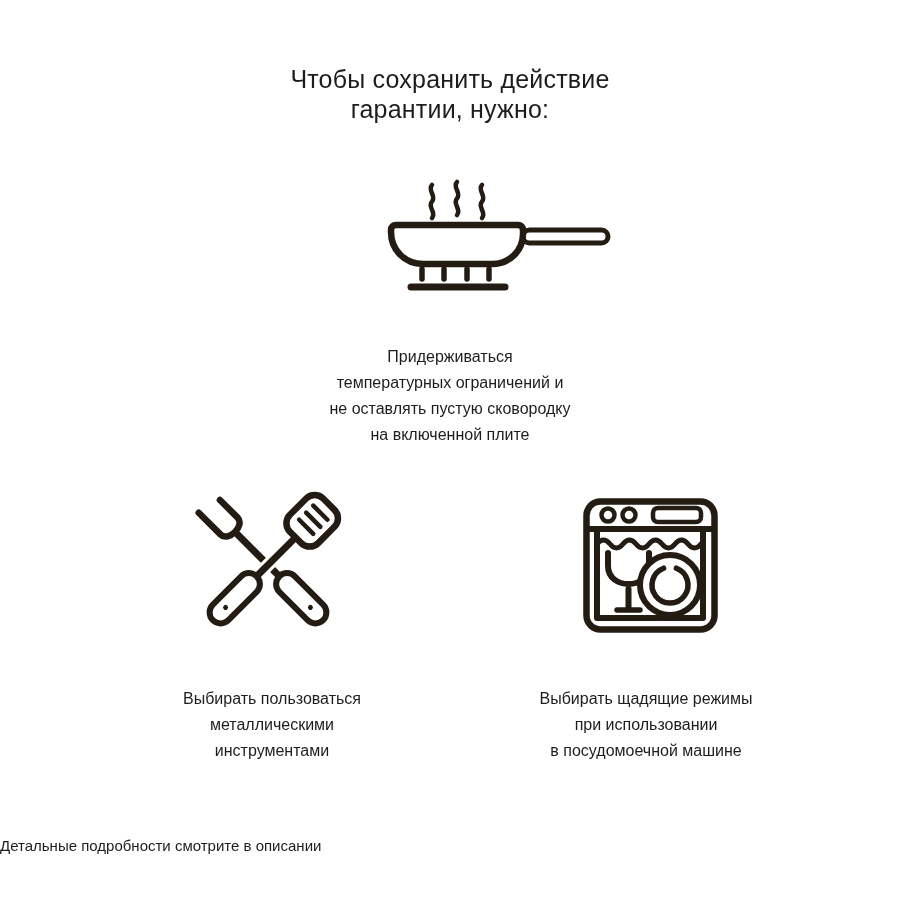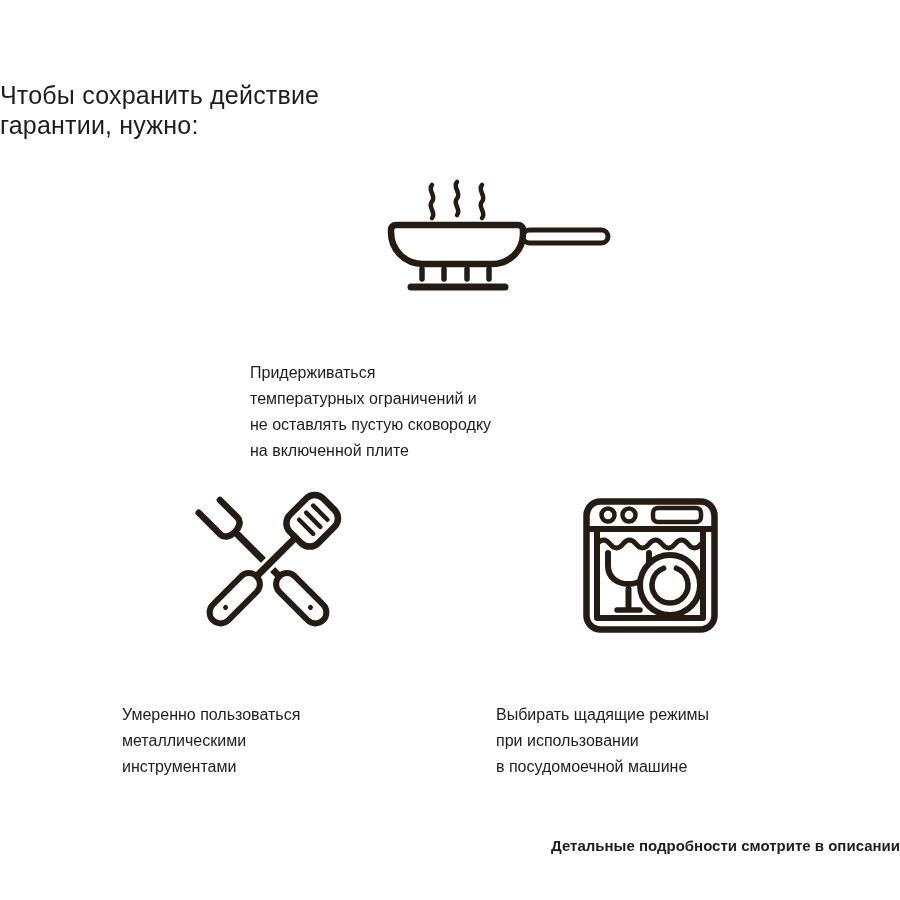--- a/index.html
+++ b/index.html
@@ -2,32 +2,32 @@
 <html style="--background: #ffffff; --text: #1e1d1b; --icon: #241b13;"><head>
 <meta charset="utf-8">
 <style>
   html,body{margin:0;padding:0;}
   body{
     width:900px;height:900px;position:relative;overflow:hidden;
     background:var(--background,#fff);
     color:var(--text,#1e1d1b);
     font-family:"Liberation Sans","DejaVu Sans",sans-serif;
   }
-  .ml{white-space:pre-line;text-align:left;margin-top:16px;}
+  .ml{white-space:pre-line;text-align:center;}
   .title{
     position:absolute;top:64px;left:0;width:900px;
     font-size:25px;line-height:30px;font-weight:400;letter-spacing:.2px;
   }
   .caption{font-size:16px;line-height:26px;font-weight:400;}
   .caption-mid{position:absolute;top:344px;left:250px;width:400px;}
   .caption-left{position:absolute;top:686px;left:122px;width:300px;}
   .caption-right{position:absolute;top:686px;left:496px;width:300px;}
   .footer{
-    position:absolute;top:837px;left:0;width:900px;text-align:right;
-    font-size:15px;line-height:18px;font-weight:700;
+    position:absolute;top:837px;left:0;width:900px;text-align:left;
+    font-size:15px;line-height:18px;font-weight:400;
   }
   .icon{position:absolute;color:var(--icon,#241b13);}
   .icon svg{display:block;width:100%;height:100%;overflow:visible;}
   .pan-icon{left:385px;top:177px;width:230px;height:115px;}
   .utensils-icon{left:193px;top:488px;width:150px;height:155px;}
   .dishwasher-icon{left:583px;top:496px;width:135px;height:140px;}
 </style>
 </head>
 <body>
 
@@ -95,21 +95,21 @@
         <path d="M14,48 q6.5,-8 13,0 t13,0 t13,0 t13,0 t13,0 t13,0 t13,0 t13,0" stroke-width="5"></path>
         <path fill="#fff" stroke-width="6" d="M25,57 L25,70 C25,94 66,94 66,70 L66,57"></path>
         <line x1="45.5" y1="93" x2="45.5" y2="111" stroke-width="6"></line>
         <line x1="34" y1="114" x2="57" y2="114" stroke-width="5.5"></line>
         <circle cx="87" cy="89" r="30" stroke-width="6" fill="#fff"></circle>
         <path d="M93.4,72.2 A18,18 0 1 1 80.6,72.2" stroke-width="5.5"></path>
       </g>
     </svg>
   </div>
 
-  <div class="caption caption-left ml">Умеренно пользоваться
+  <div class="caption caption-left ml">Выбирать пользоваться
 металлическими
 инструментами</div>
 
   <div class="caption caption-right ml">Выбирать щадящие режимы
 при использовании
 в посудомоечной машине</div>
 
   <div class="footer">Детальные подробности смотрите в описании</div>
 
 </div>

